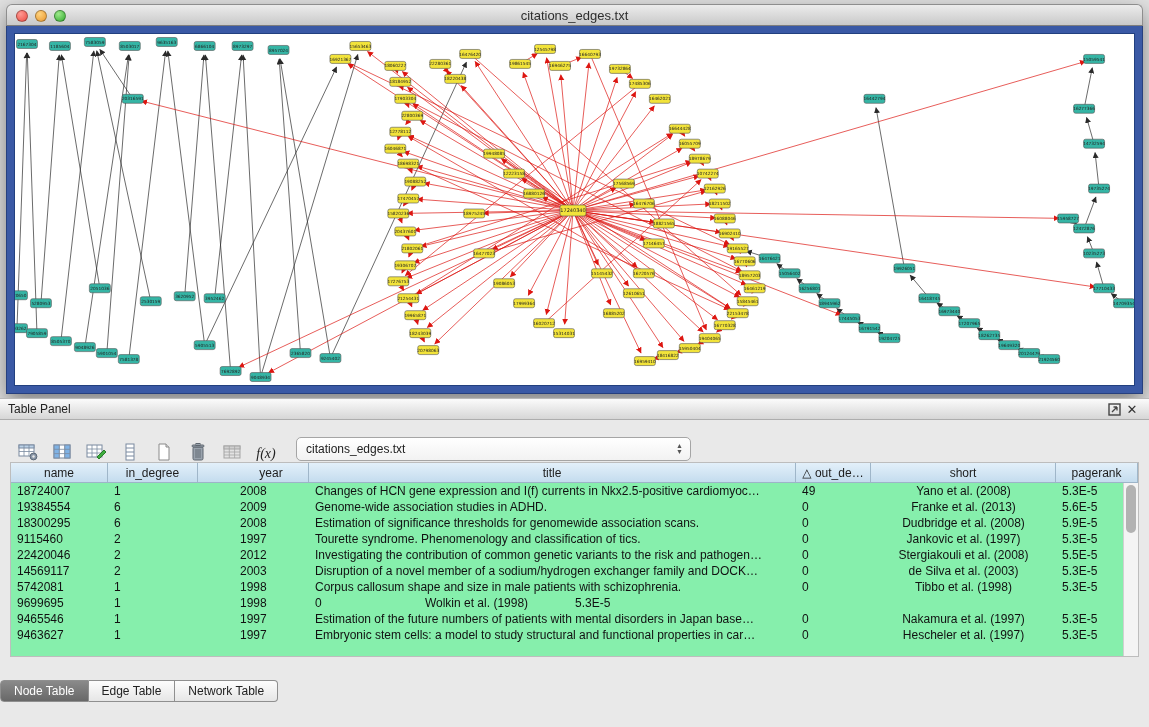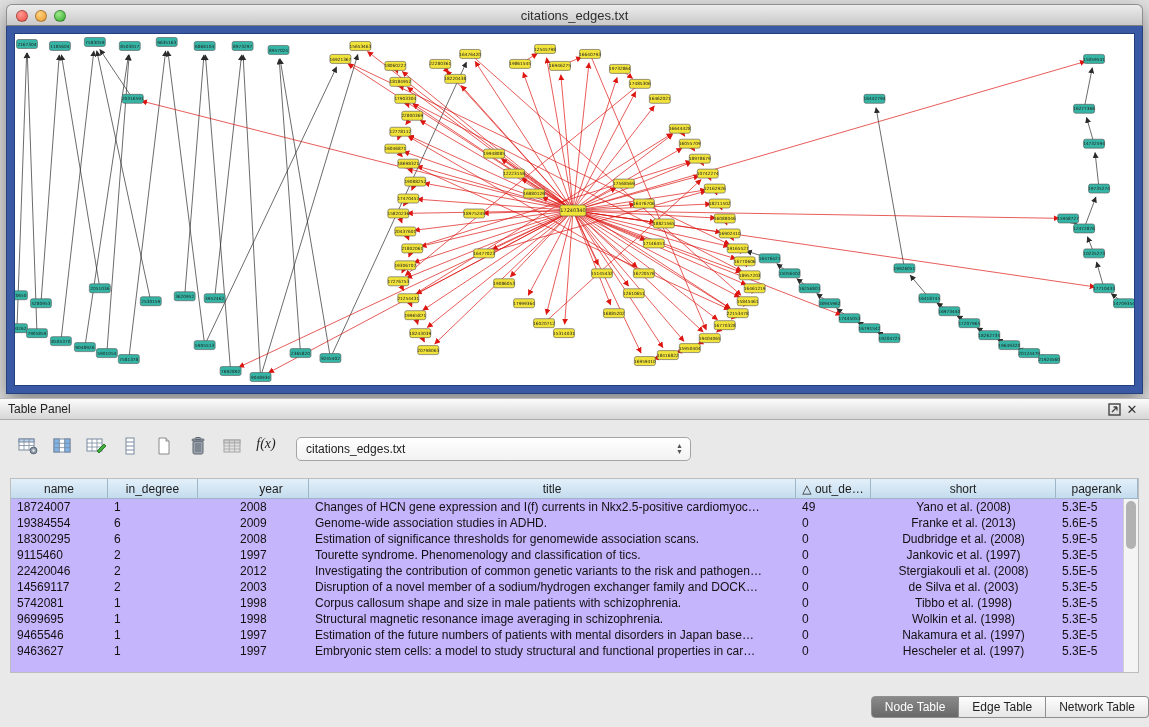--- a/index.html
+++ b/index.html
@@ -56,43 +56,43 @@
   .panel-header .spacer { flex:1; }
   .panel-header .hicon { width:18px; height:16px; display:flex; align-items:center; justify-content:center; color:#333; font-size:13px; cursor:default; }
 
   .toolbar {
     display:flex; align-items:center;
     margin:14px 0 12px 14px;
     height:30px; gap:6px;
   }
   .tbtn {
     width:28px; height:26px; border:none; background:transparent;
-    display:flex; align-items:flex-start; justify-content:center; border-radius:4px;
+    display:flex; align-items:flex-end; justify-content:center; border-radius:4px;
   }
   .fx { font-family:"Liberation Serif", serif; font-style:italic; font-size:14px; color:#222; }
   .combo {
     margin-left:10px;
     width:395px; height:24px;
     background:linear-gradient(#ffffff,#f2f2f2);
     border:1px solid #a5a5a5; border-radius:5px;
     display:flex; align-items:center;
     font-size:12px; color:#222;
     padding-left:9px;
     position:relative;
   }
   .combo .stepper {
     position:absolute; right:4px; top:2px; width:13px; height:18px;
     display:flex; flex-direction:column; align-items:center; justify-content:center;
     color:#555; font-size:7px; line-height:6px;
   }
 
   
   .table-wrap {
-    position:absolute; left:10px; right:10px; top:79px; height:195px;
-    background:#c4b5fd;
+    position:absolute; left:10px; right:10px; top:63px; height:195px;
+    background:#86efac;
     border:1px solid #bdbdbd;
   }
   .thead { display:flex; height:20px;
     background:linear-gradient(#e3f0fa,#c4dcEE);
     border-bottom:1px solid #9db4c8;
   }
   .th {
     font-size:12px; color:#1c1c1c;
     display:flex; align-items:center; justify-content:center;
     border-right:1px solid #9fb6c9;
@@ -107,21 +107,21 @@
     line-height:16px;
   }
   .c0{width:97px;} .c1{width:90px;} .c2{width:75px;margin-left:36px;} .c3{width:487px;} .c4{width:75px;} .c5{width:185px; text-align:center; padding-left:0;} .c6{flex:1;}
   .vscroll {
     position:absolute; right:0; top:20px; bottom:0; width:15px;
     background:#f4f4f4; border-left:1px solid #d0d0d0;
   }
   .vthumb { position:absolute; left:2px; top:2px; width:10px; height:48px; background:#b2b2b2; border-radius:6px; }
 
   
-  .tabs { position:absolute; left:0; right:0; top:281px; display:flex; justify-content:flex-end;margin-top:16px; }
+  .tabs { position:absolute; left:0; right:0; top:281px; display:flex; justify-content:flex-start; }
   .tab {
     font-size:12px; padding:3px 13px; border:1px solid #8f8f8f; border-left:none;
     background:linear-gradient(#fdfdfd,#e6e6e6); color:#222;
   }
   .tab:first-child { border-left:1px solid #8f8f8f; border-radius:4px 0 0 4px; }
   .tab:last-child { border-radius:0 4px 4px 0; }
   .tab.active { background:linear-gradient(#8a8a8a,#686868); color:#ffffff; }
 
   
   .statusbar {
@@ -954,21 +954,20 @@
             <div class="td c2">1998</div>
             <div class="td c3">Corpus callosum shape and size in male patients with schizophrenia.</div>
             <div class="td c4">0</div>
             <div class="td c5">Tibbo et al. (1998)</div>
             <div class="td c6">5.3E-5</div>
           </div>
           <div class="tr">
             <div class="td c0">9699695</div>
             <div class="td c1">1</div>
             <div class="td c2">1998</div>
-            <div class="td c3">Structural magnetic resonance image averaging in schizophrenia.</div>
             <div class="td c4">0</div>
             <div class="td c5">Wolkin et al. (1998)</div>
             <div class="td c6">5.3E-5</div>
           </div>
           <div class="tr">
             <div class="td c0">9465546</div>
             <div class="td c1">1</div>
             <div class="td c2">1997</div>
             <div class="td c3">Estimation of the future numbers of patients with mental disorders in Japan base…</div>
             <div class="td c4">0</div>

